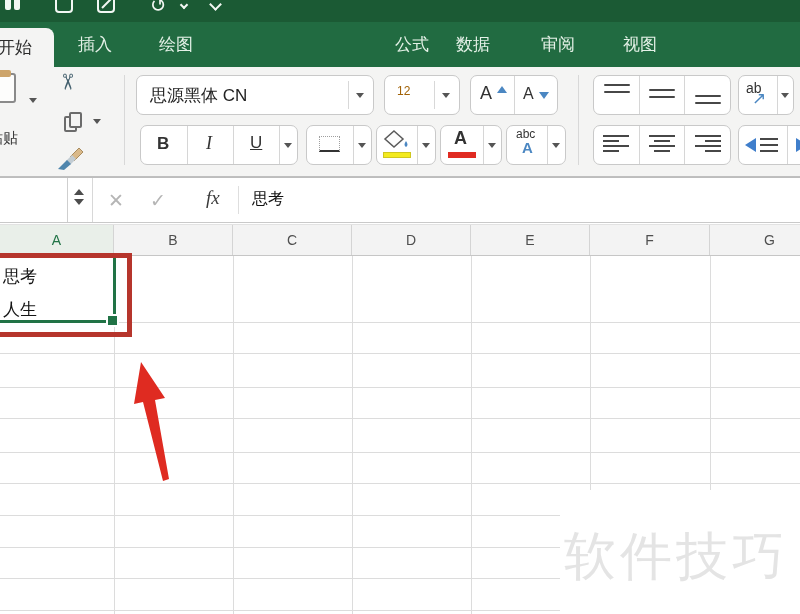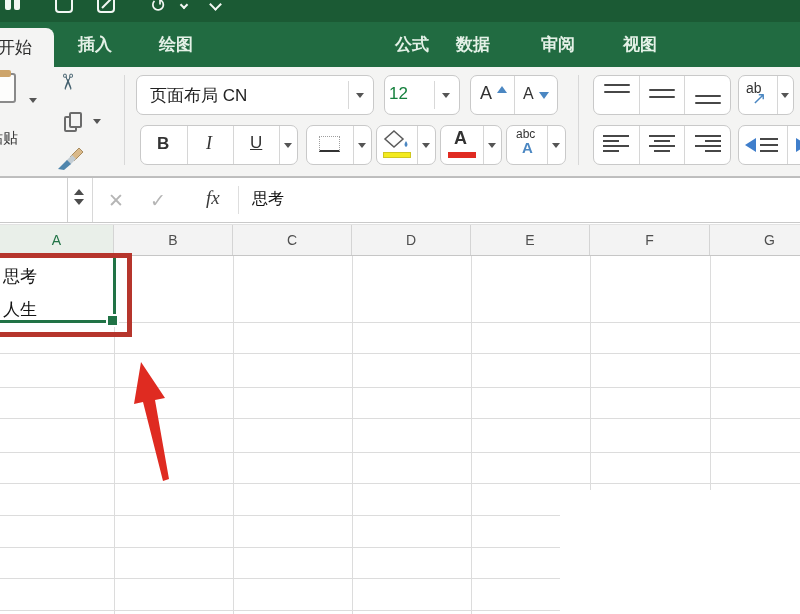--- a/index.html
+++ b/index.html
@@ -11,21 +11,21 @@
   .titlebar { position:absolute; left:0; top:0; width:800px; height:22px; background:#1b5a34; overflow:hidden; }
   .tbar-bar { position:absolute; width:6px; height:16px; top:-6px; background:#f2f7f3; border-radius:2px; }
   .tbar-sq  { position:absolute; width:18px; height:20px; top:-7px; border:2px solid #f2f7f3; border-radius:4px; background:transparent; }
   .tbar-diag { position:absolute; width:2px; height:14px; background:#f2f7f3; transform:rotate(45deg); }
   .undo-glyph { position:absolute; color:#f2f7f3; font-size:20px; top:-7px; }
   .chev { position:absolute; width:9px; height:9px; border-right:2px solid #f2f7f3; border-bottom:2px solid #f2f7f3; transform:rotate(45deg); }
 
   
   .tabbar { position:absolute; left:0; top:22px; width:800px; height:45px; background:#216b41; }
   .tab { position:absolute; top:0; height:45px; line-height:45px; transform:translateX(-50%);
-         color:#e4f1e7; font-size:17px; white-space:nowrap; cursor:default;font-weight:bold; }
+         color:#e4f1e7; font-size:17px; white-space:nowrap; cursor:default; }
   .tab-active { position:absolute; left:-24px; top:6px; width:78px; height:39px; background:#f4f4f3;
                 border-radius:8px 8px 0 0; color:#2d2d2d; font-size:17px; text-align:center; line-height:39px; }
 
   
   .ribbon { position:absolute; left:0; top:67px; width:800px; height:110px; background:#f4f4f3; border-bottom:1px solid #bfbfbf; }
   .btn { position:absolute; height:40px; background:#fff; border:1px solid #c9c9c9; border-radius:7px; }
   .cell { position:absolute; top:0; height:38px; }
   .cell + .cell { border-left:1px solid #d6d6d6; }
   .caret { width:0; height:0; border-left:4px solid transparent; border-right:4px solid transparent; border-top:5px solid #555; display:inline-block; }
   .vsep { position:absolute; width:1px; background:#d8d8d8; }
@@ -99,26 +99,26 @@
 
     <svg style="position:absolute; left:56px; top:78px;" width="28" height="26">
       <path d="M14 12 L23 3 L27 7 L18 16 Z" fill="#d9b98a" stroke="#a98c5f" stroke-width="1"></path>
       <path d="M10 16 L16 10 L20 14 L14 20 Z" fill="#c2ccd3"></path>
       <path d="M2 24 L11 15 L15 19 L8 25 Z" fill="#4f86ad"></path>
     </svg>
 
     <div class="vsep" style="left:124px; top:8px; height:90px;"></div>
 
     <div class="btn" style="left:136px; top:8px; width:238px;">
-      <span style="position:absolute; left:13px; top:8px; font-size:17px; color:#222;">页面布局 CN</span>
+      <span style="position:absolute; left:13px; top:8px; font-size:17px; color:#222;">思源黑体 CN</span>
       <div class="vsep" style="left:211px; top:5px; height:28px;"></div>
       <span class="caret" style="position:absolute; left:219px; top:17px;"></span>
     </div>
     <div class="btn" style="left:384px; top:8px; width:76px;">
-      <span style="position:absolute; left:4px; top:8px; font-size:17px; color:#15803d;">12</span>
+      <span style="position:absolute; left:12px; top:8px; font-size:12px; color:#a16207;">12</span>
       <div class="vsep" style="left:49px; top:5px; height:28px;"></div>
       <span class="caret" style="position:absolute; left:57px; top:17px;"></span>
     </div>
 
     <div class="btn" style="left:470px; top:8px; width:88px;">
       <div class="cell" style="left:0; width:43px;">
         <span style="position:absolute; left:9px; top:7px; font-size:18px; color:#333;">A</span>
         <span style="position:absolute; left:26px; top:10px; width:0; height:0; border-left:5px solid transparent; border-right:5px solid transparent; border-bottom:7px solid #4b87c2;"></span>
       </div>
       <div class="cell" style="left:43px; width:43px;">
@@ -297,20 +297,21 @@
     <div class="hline" style="top:131px; width:800px;"></div>
     <div class="hline" style="top:162px; width:800px;"></div>
     <div class="hline" style="top:196px; width:800px;"></div>
     <div class="hline" style="top:227px; width:800px;"></div>
     <div class="hline" style="top:259px; width:800px;"></div>
     <div class="hline" style="top:291px; width:800px;"></div>
     <div class="hline" style="top:322px; width:800px;"></div>
     <div class="hline" style="top:354px; width:800px;"></div>
 
     <div class="overlay-white"></div>
+    <div class="watermark">软件技巧</div>
 
     <div class="a1text"><span>思考</span><br><span>人生</span></div>
 
     <div class="sel-right"></div>
     <div class="sel-bottom"></div>
     <div class="sel-handle"></div>
   </div>
 
   <div class="red-rect"></div>
   <svg style="position:absolute; left:118px; top:353px;" width="62" height="136">

